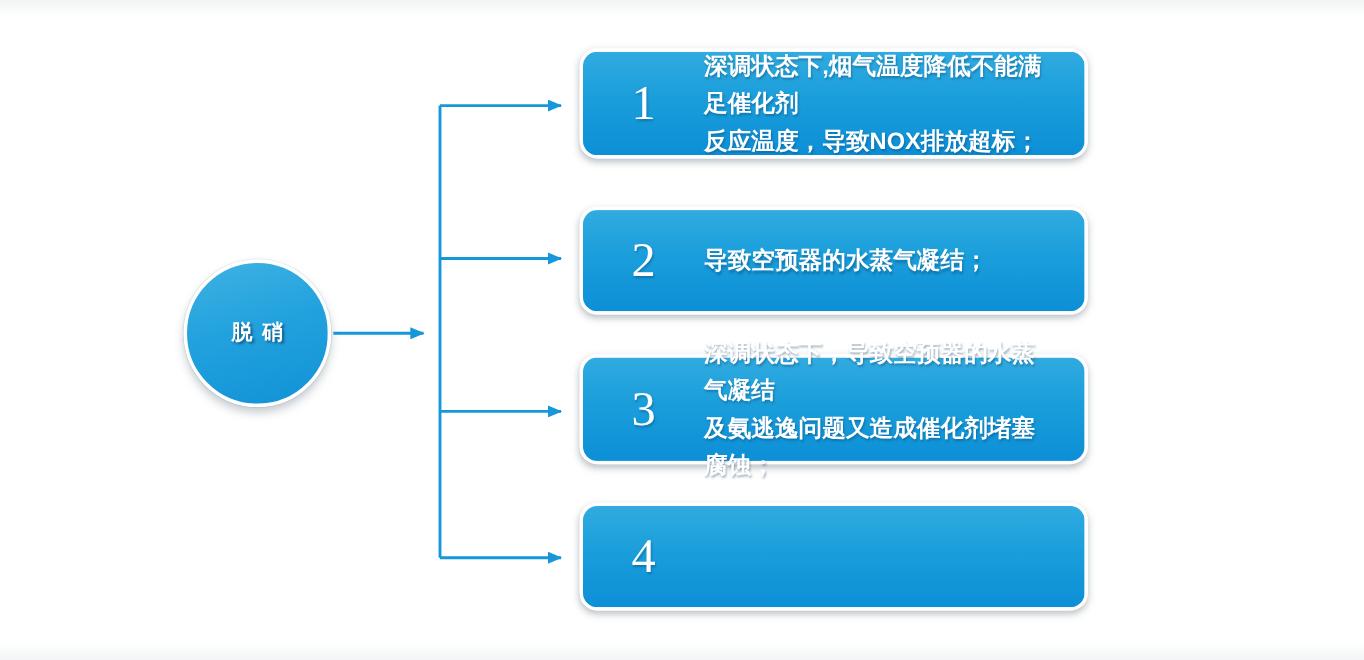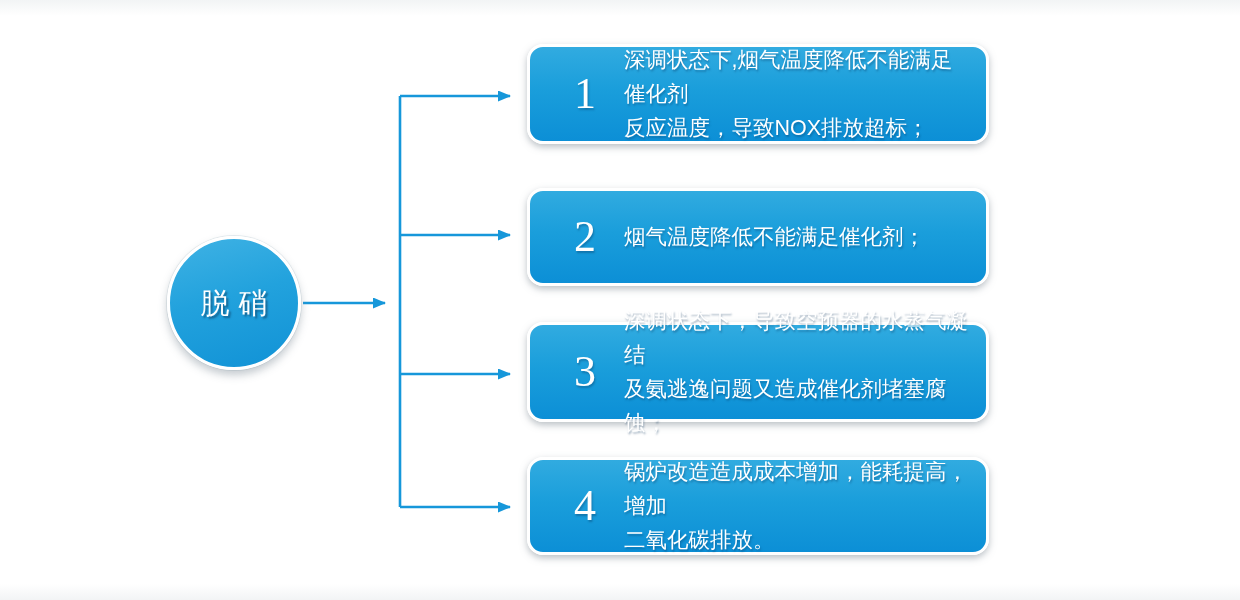--- a/index.html
+++ b/index.html
@@ -15,21 +15,21 @@
   .circle{
     position:absolute;left:167px;top:236px;width:134px;height:134px;
     border-radius:50%;
     background:linear-gradient(165deg,#3fb2e4 0%,#22a2dd 45%,#1192d6 100%);
     border:3px solid #ffffff;
     box-shadow:0 5px 9px rgba(125,138,148,.45), 0 0 0 1px rgba(190,205,215,.35);
     box-sizing:border-box;
     display:flex;align-items:center;justify-content:center;
   }
   .circle-text{
-    color:#ffffff;font-weight:normal;font-size:29px;line-height:42px;
+    color:#ffffff;font-weight:bold;font-size:19px;line-height:42px;
     text-align:center;letter-spacing:9px;padding-left:9px;
     text-shadow:2px 2px 2px rgba(10,45,80,.55);
   }
   .circle-text span{display:block;}
 
   
   .box{
     position:absolute;left:527px;width:462px;box-sizing:border-box;
     border-radius:16px;border:3px solid #ffffff;
     background:linear-gradient(180deg,#31abe0 0%,#1a9edb 45%,#0c8fd6 100%);
@@ -42,21 +42,21 @@
   .box3{top:322px;height:100px;}
   .box4{top:457px;height:98px;}
   .num{
     flex:0 0 auto;min-width:34px;text-align:center;
     font-family:"Liberation Serif","DejaVu Serif",serif;
     font-size:44px;line-height:1;color:#ffffff;
     text-shadow:1px 2px 2px rgba(10,50,90,.35);
     margin-right:22px;
   }
   .txt{
-    margin:0;color:#ffffff;font-weight:normal;
+    margin:16px;color:#ffffff;font-weight:bold;
     font-size:21.5px;line-height:34px;
     white-space:pre-line;
     text-shadow:1px 2px 2px rgba(10,50,90,.35);
   }
 </style>
 </head>
 <body>
 
 <div class="canvas">
 
@@ -84,28 +84,26 @@
   </div>
 
   <div class="box box1">
     <span class="num">1</span>
     <p class="txt">深调状态下,烟气温度降低不能满足催化剂
 反应温度，导致NOX排放超标；</p>
   </div>
 
   <div class="box box2">
     <span class="num">2</span>
-    <p class="txt">烟气温度降低不能满足催化剂；</p>
+    <p class="txt">导致空预器的水蒸气凝结；</p>
   </div>
 
   <div class="box box3">
     <span class="num">3</span>
     <p class="txt">深调状态下，导致空预器的水蒸气凝结
 及氨逃逸问题又造成催化剂堵塞腐蚀；</p>
   </div>
 
   <div class="box box4">
     <span class="num">4</span>
-    <p class="txt">锅炉改造造成成本增加，能耗提高，增加
-二氧化碳排放。</p>
   </div>
 
 </div>
 
 </body></html>

